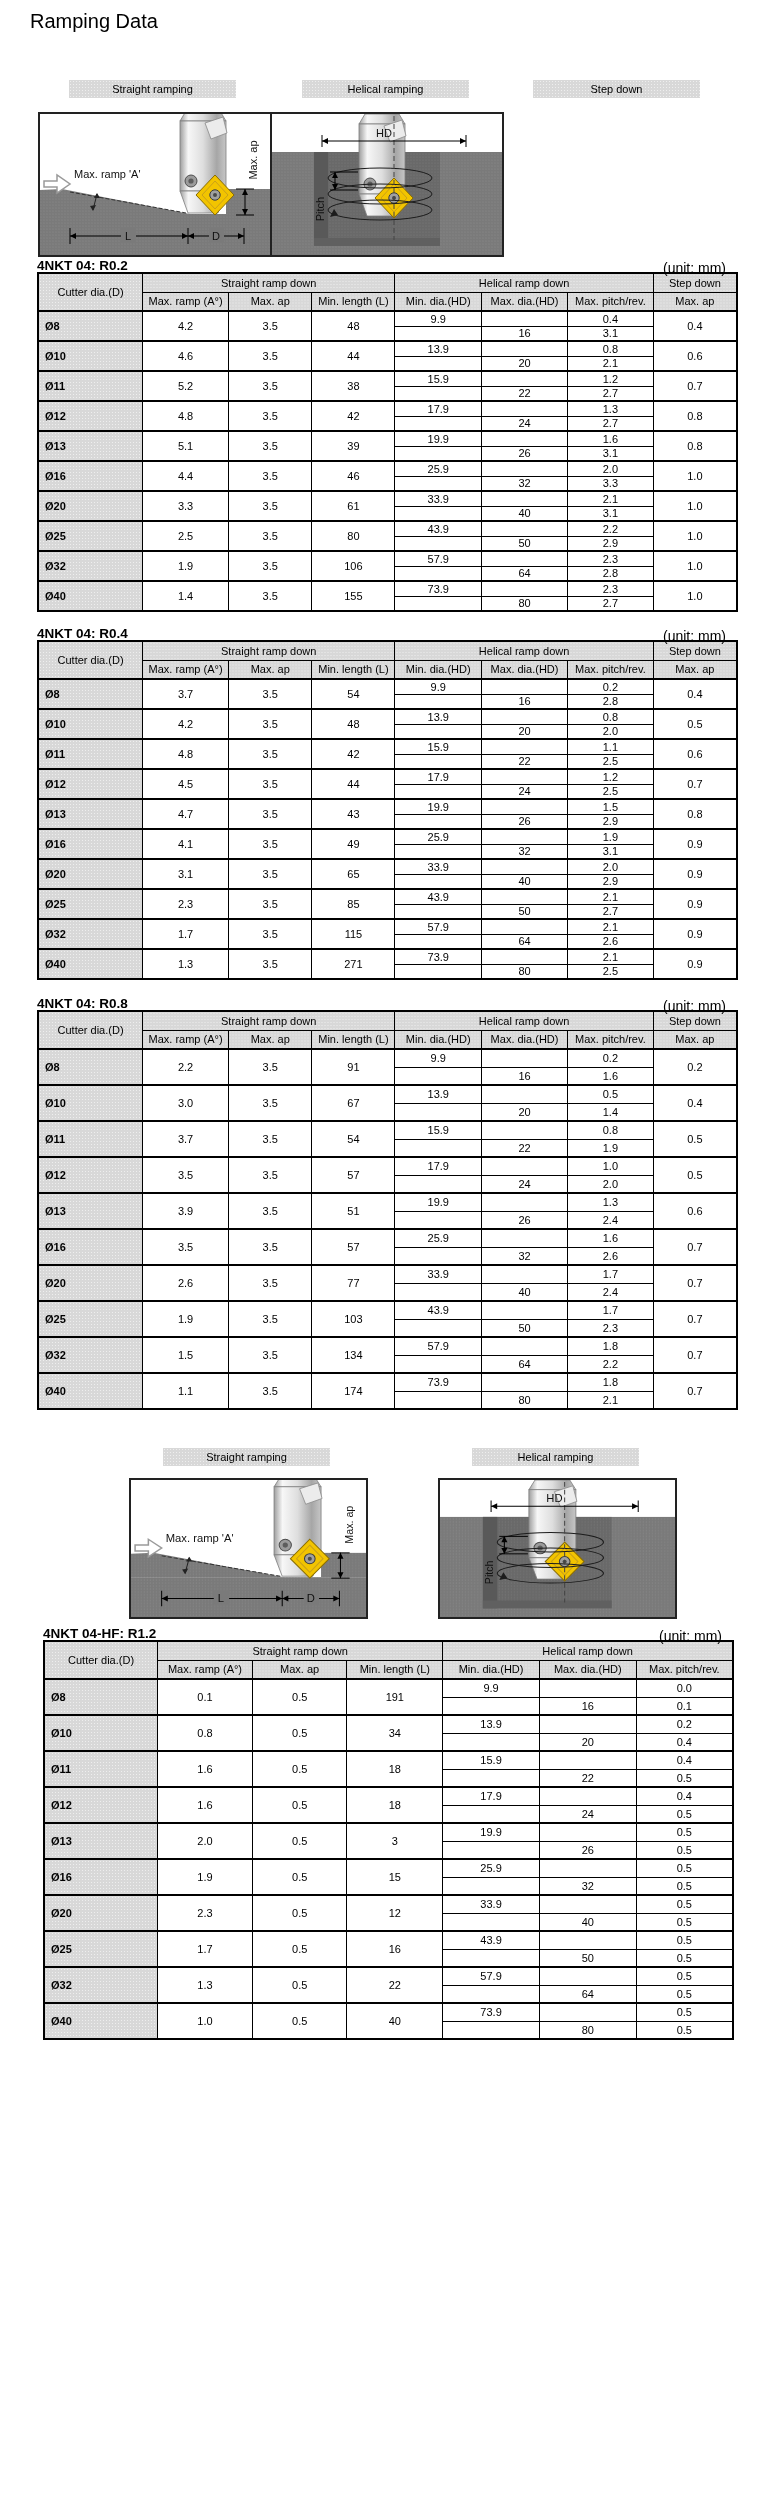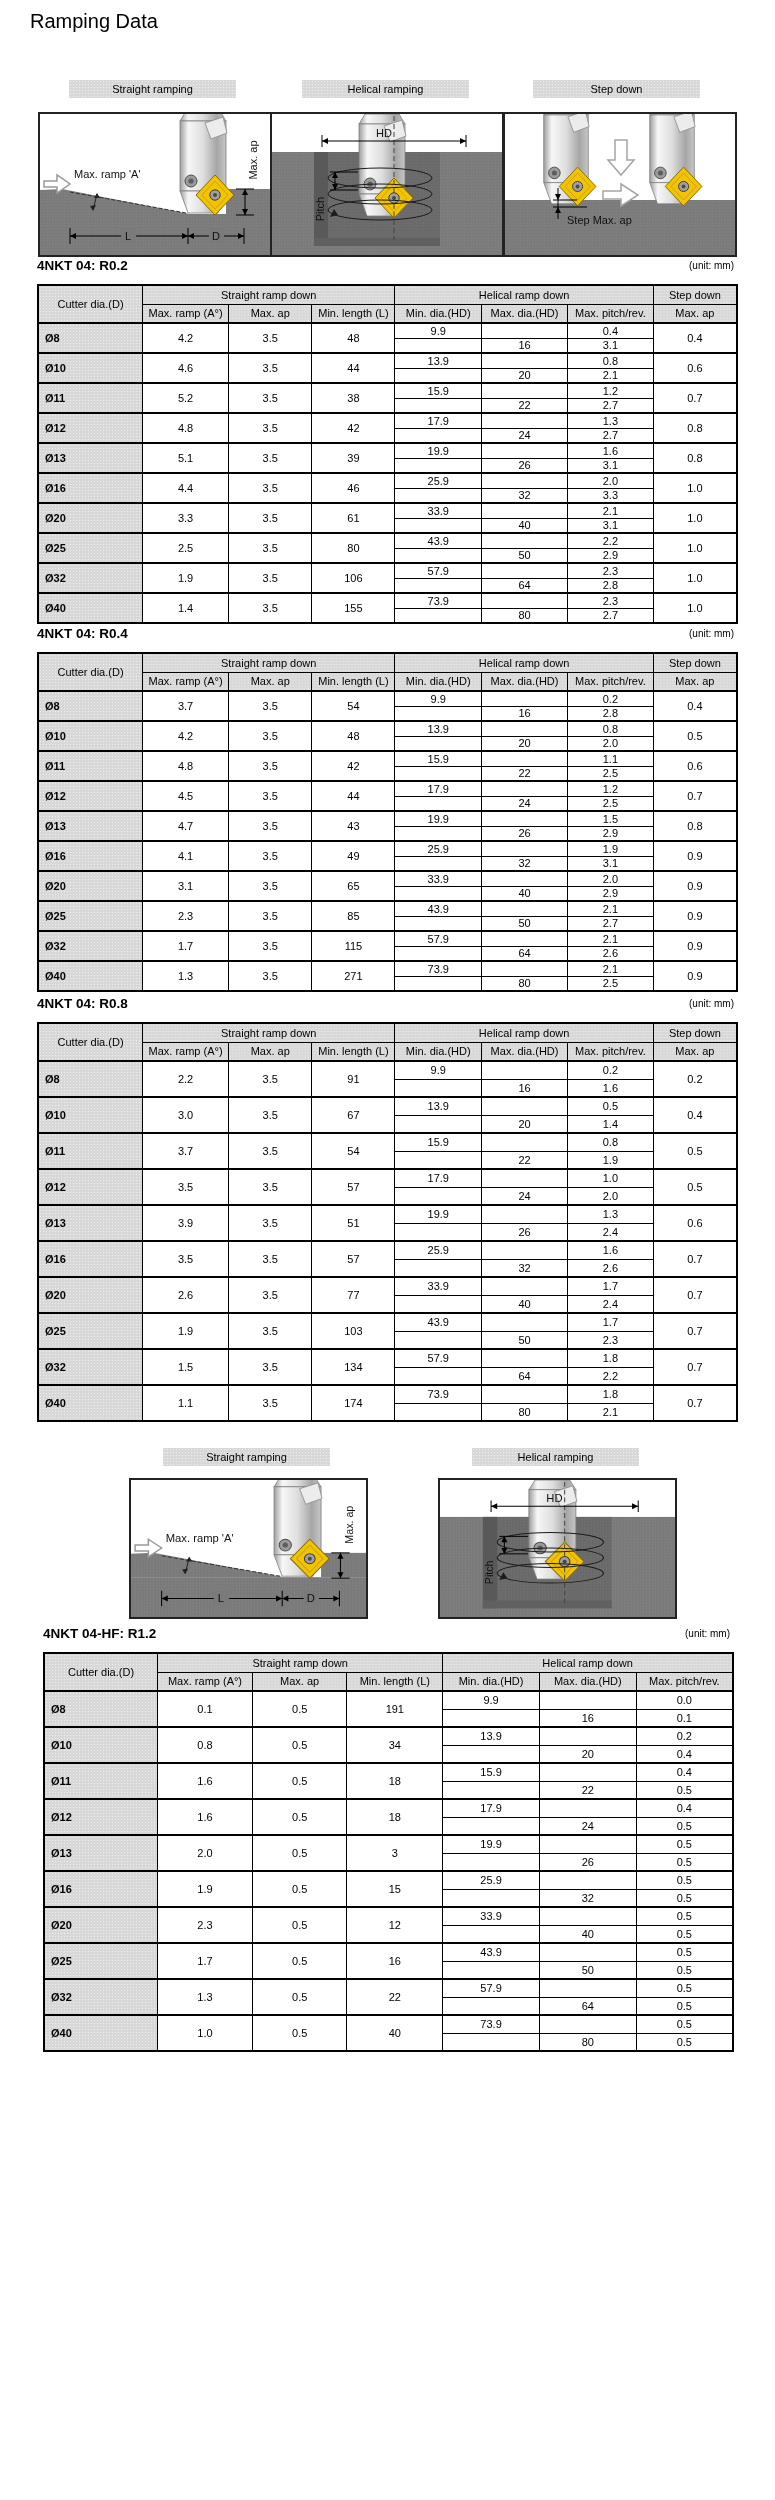--- a/index.html
+++ b/index.html
@@ -8,23 +8,23 @@
   .page-title{position:absolute;left:30px;top:10px;font-size:20px;font-weight:normal;letter-spacing:0px;}
   .dot-bg{background-color:#d8d8d8;
           background-image:radial-gradient(circle,#eeeeee 26%,rgba(0,0,0,0) 27%);
           background-size:3px 3px;}
   .banner{position:absolute;height:18px;line-height:18px;text-align:center;font-size:11px;}
   .dbox{position:absolute;border:2px solid #222;background:#fff;overflow:hidden;}
   .dbox svg{display:block;}
   svg text{font-family:"Liberation Sans",sans-serif;font-size:11px;fill:#111;}
   
   .tsec{position:absolute;}
-  .cap{position:relative;height:28px;}
+  .cap{position:relative;height:16px;}
   .cap .t{font-weight:bold;font-size:13.5px;}
-  .cap .u{position:absolute;right:4px;top:4px;font-size:10px;font-weight:normal;}
+  .cap .u{position:absolute;right:12px;top:4px;font-size:14px;font-weight:normal;}
   table{border-collapse:collapse;table-layout:fixed;border:2px solid #000;}
   td{border:1px solid #000;text-align:center;vertical-align:middle;
      font-size:11px;padding:0;overflow:hidden;white-space:nowrap;}
   thead td{font-size:11px;}
   thead tr{height:19px;}
   thead .hcell{background-color:#d8d8d8;
         background-image:radial-gradient(circle,#eeeeee 26%,rgba(0,0,0,0) 27%);background-size:3px 3px;}
   tr.h2 td{border-bottom:2px solid #000;}
   td.cutterhead{border-bottom:2px solid #000;}
   td.dia{background-color:#d8d8d8;
@@ -142,35 +142,20 @@
 
   <div class="dbox" style="left:38px;top:112px;width:230px;height:141px">
     <svg width="230" height="141" viewBox="0 0 230 141">
         <use href="#diag-straight"></use>
       </svg>
   </div>
   <div class="dbox" style="left:270px;top:112px;width:230px;height:141px">
     <svg width="230" height="141" viewBox="0 0 230 141">
         <use href="#diag-helical"></use>
       </svg>
-  </div>
-  <div class="dbox" style="left:503px;top:112px;width:230px;height:141px">
-    <svg width="230" height="141" viewBox="0 0 230 141">
-      <rect x="0" y="86" width="230" height="55" fill="url(#speck)"></rect>
-      <use href="#tool" x="30" y="-30" width="62" height="145"></use>
-      <use href="#tool" x="136" y="-30" width="62" height="145"></use>
-      <polygon points="110,26 122,26 122,46 129,46 116,61 103,46 110,46" fill="#ffffff" stroke="#a5a5a5" stroke-width="1.5"></polygon>
-      <polygon points="98,77 116,77 116,70 133,81 116,92 116,85 98,85" fill="#ffffff" stroke="#a5a5a5" stroke-width="1.5"></polygon>
-      <line x1="48" y1="86" x2="72" y2="86" stroke="#000" stroke-width="1"></line>
-      <line x1="48" y1="93" x2="82" y2="93" stroke="#000" stroke-width="1"></line>
-      <line x1="53" y1="74" x2="53" y2="105" stroke="#000" stroke-width="1"></line>
-      <polygon points="50,80 53,86 56,80" fill="#000"></polygon>
-      <polygon points="50,99 53,93 56,99" fill="#000"></polygon>
-      <text x="62" y="110">Step Max. ap</text>
-    </svg>
   </div>
 
   <div class="tsec" style="left:37px;top:256px;width:701px">
     <div class="cap">
       <span class="t">4NKT 04: R0.2</span>
       <span class="u">(unit: mm)</span>
     </div>
     <table class="t12">
       <colgroup>
           <col style="width:105px">

